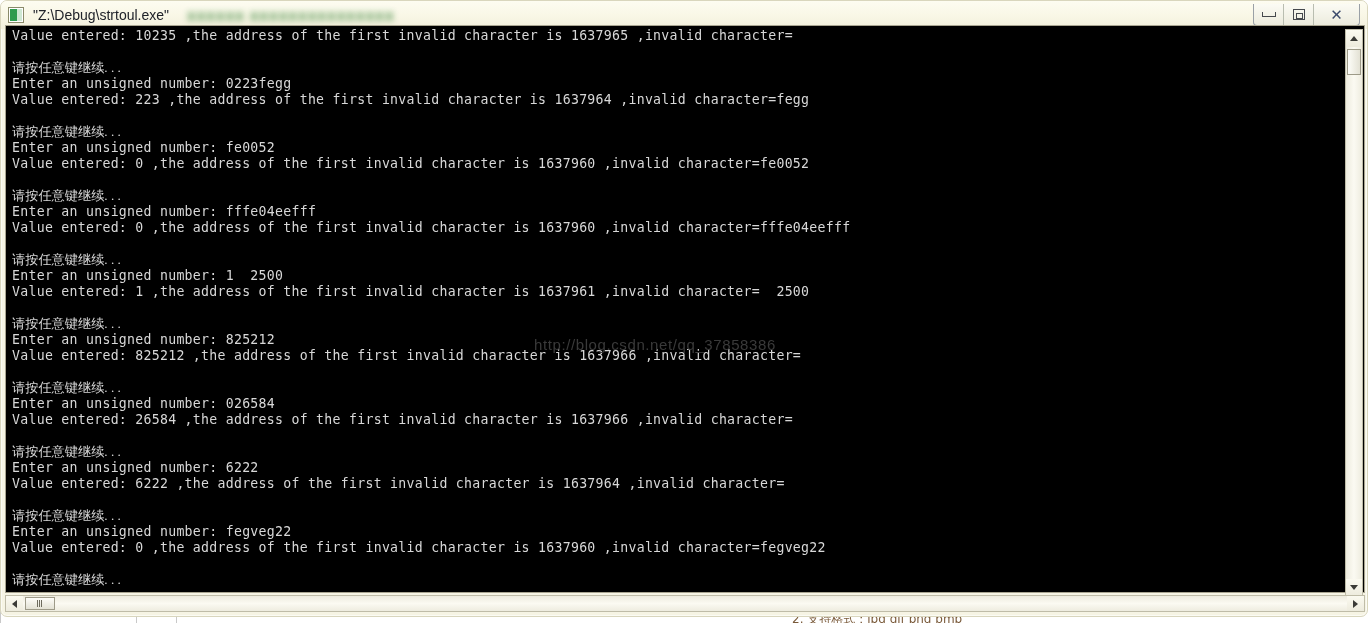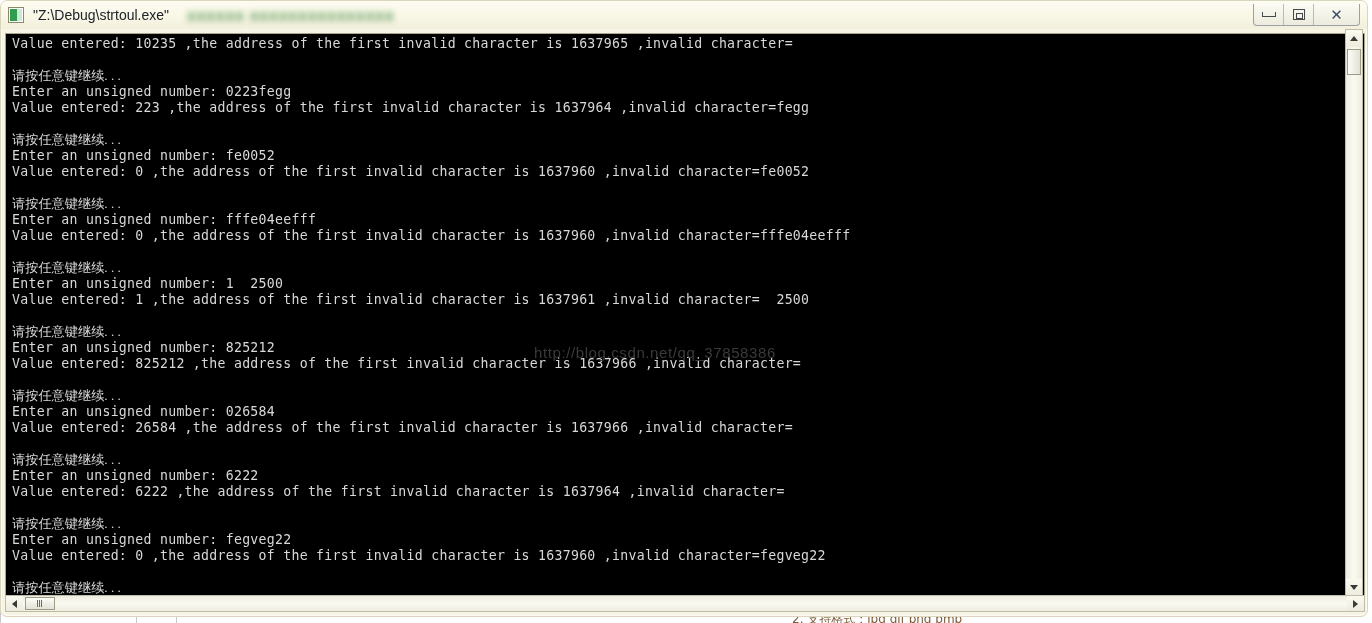--- a/index.html
+++ b/index.html
@@ -179,21 +179,21 @@
     font-size: 15px;
     line-height: 15px;
     color: #3b4a6b;
     font-family: "Liberation Sans", sans-serif;
   }
 
   
   .console-outer {
     position: absolute;
     left: 4px;
-    top: 32px;
+    top: 24px;
     width: 1360px;
     height: 568px;
     background: #000000;
     border: 1px solid #a9a591;
     box-sizing: border-box;
     overflow: hidden;
   }
   .console-text {
     position: absolute;
     left: 6px;

